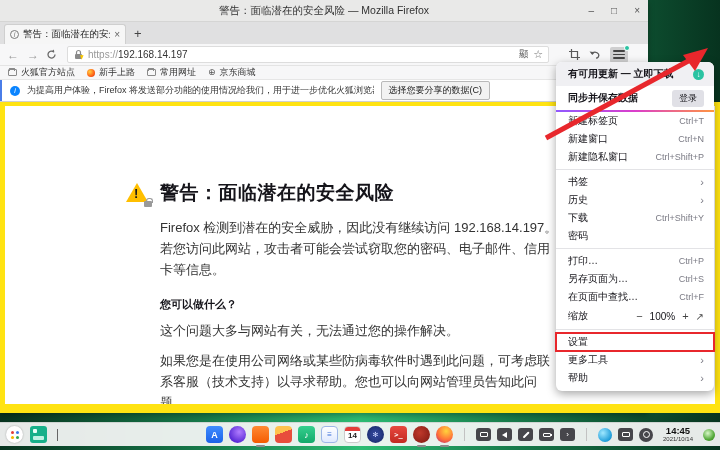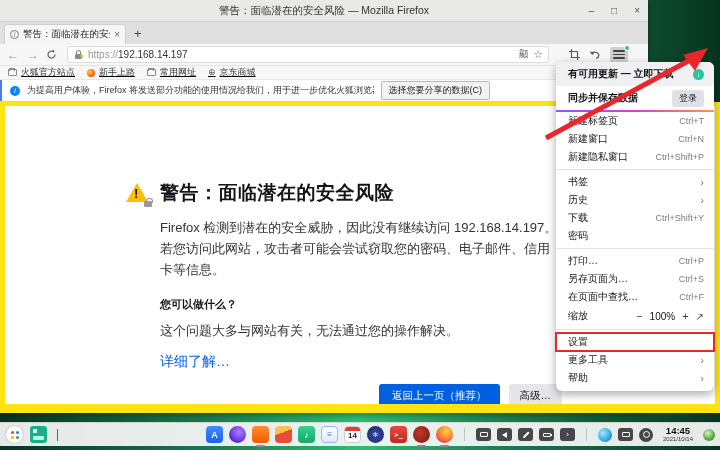--- a/index.html
+++ b/index.html
@@ -39,21 +39,21 @@
   .translate-glyph { font-size:9px; color:#444; }
   .star-glyph { font-size:11px; color:#777; }
   .nav-tools { display:flex; align-items:center; gap:9px; margin-left:14px; }
   .hamburger { width:18px; height:16px; background:#cfcfd0; border-radius:2px; position:relative;
                display:flex; flex-direction:column; justify-content:center; gap:2px; padding:0 3px; }
   .hamburger i { display:block; height:1.6px; background:#444; border-radius:1px; }
   .update-dot { position:absolute; top:-2px; right:-2px; width:6px; height:6px; background:#2ac3a2;
                 border-radius:50%; border:1px solid #fff; }
 
   .bookmarksbar { height:14px; background:#f7f7f8; border-bottom:1px solid #e6e6e6;
-                  display:flex; align-items:center; gap:12px; padding:0 8px;text-decoration:underline; }
+                  display:flex; align-items:center; gap:12px; padding:0 8px; }
   .bm-item { display:flex; align-items:center; gap:4px; font-size:9px; color:#333; }
   .bm-folder { width:9px; height:7px; border:1px solid #8a8a8a; border-radius:1px; position:relative; }
   .bm-folder::before { content:""; position:absolute; top:-2px; left:0; width:4px; height:2px;
                        border:1px solid #8a8a8a; border-bottom:none; border-radius:1px 1px 0 0; }
   .bm-firefox { width:8px; height:8px; border-radius:50%;
                 background:radial-gradient(circle at 35% 35%,#ffcf3f,#ff6117 60%,#c42b00); }
   .bm-jd { font-size:9px; color:#555; line-height:1; }
 
   .notifybar { height:22px; background:#fff; border-bottom:1px solid #cfcfcf; position:relative;
                display:flex; align-items:center; gap:7px; padding:0 8px 0 10px; }
@@ -260,20 +260,21 @@
     <div class="page-white">
       <div class="warn-icon">
         <span class="warn-tri"></span>
           <span class="warn-lock"></span>
       </div>
       <div class="warn-content">
         <div class="warn-title">警告：面临潜在的安全风险</div>
         <p class="warn-p">Firefox 检测到潜在的安全威胁，因此没有继续访问 192.168.14.197。若您访问此网站，攻击者可能会尝试窃取您的密码、电子邮件、信用卡等信息。</p>
         <div class="warn-sub">您可以做什么？</div>
         <p class="warn-p warn-p2">这个问题大多与网站有关，无法通过您的操作解决。</p>
+        <p class="warn-p warn-p2">如果您是在使用公司网络或某些防病毒软件时遇到此问题，可考虑联系客服（技术支持）以寻求帮助。您也可以向网站管理员告知此问题。</p>
         <span class="learn-more">详细了解…</span>
         <div class="btn-row">
           <span class="btn-primary">返回上一页（推荐）</span>
           <span class="btn-secondary">高级…</span>
         </div>
       </div>
     </div>
   </div>
 </div>
 

